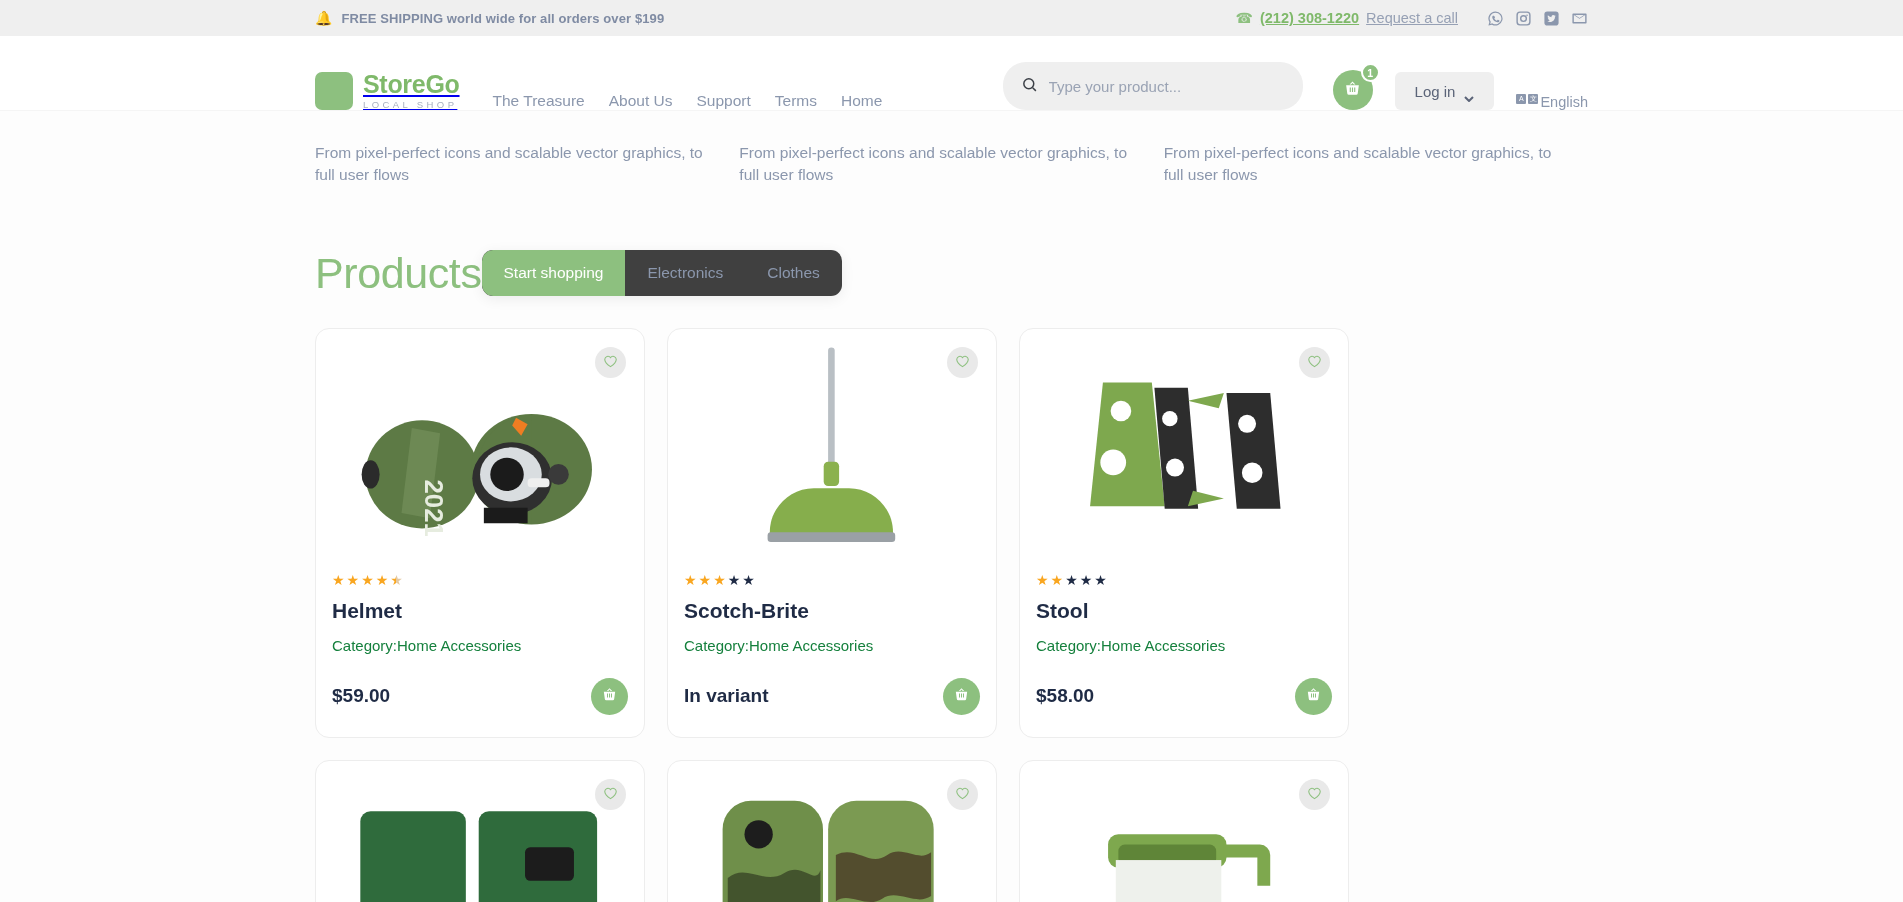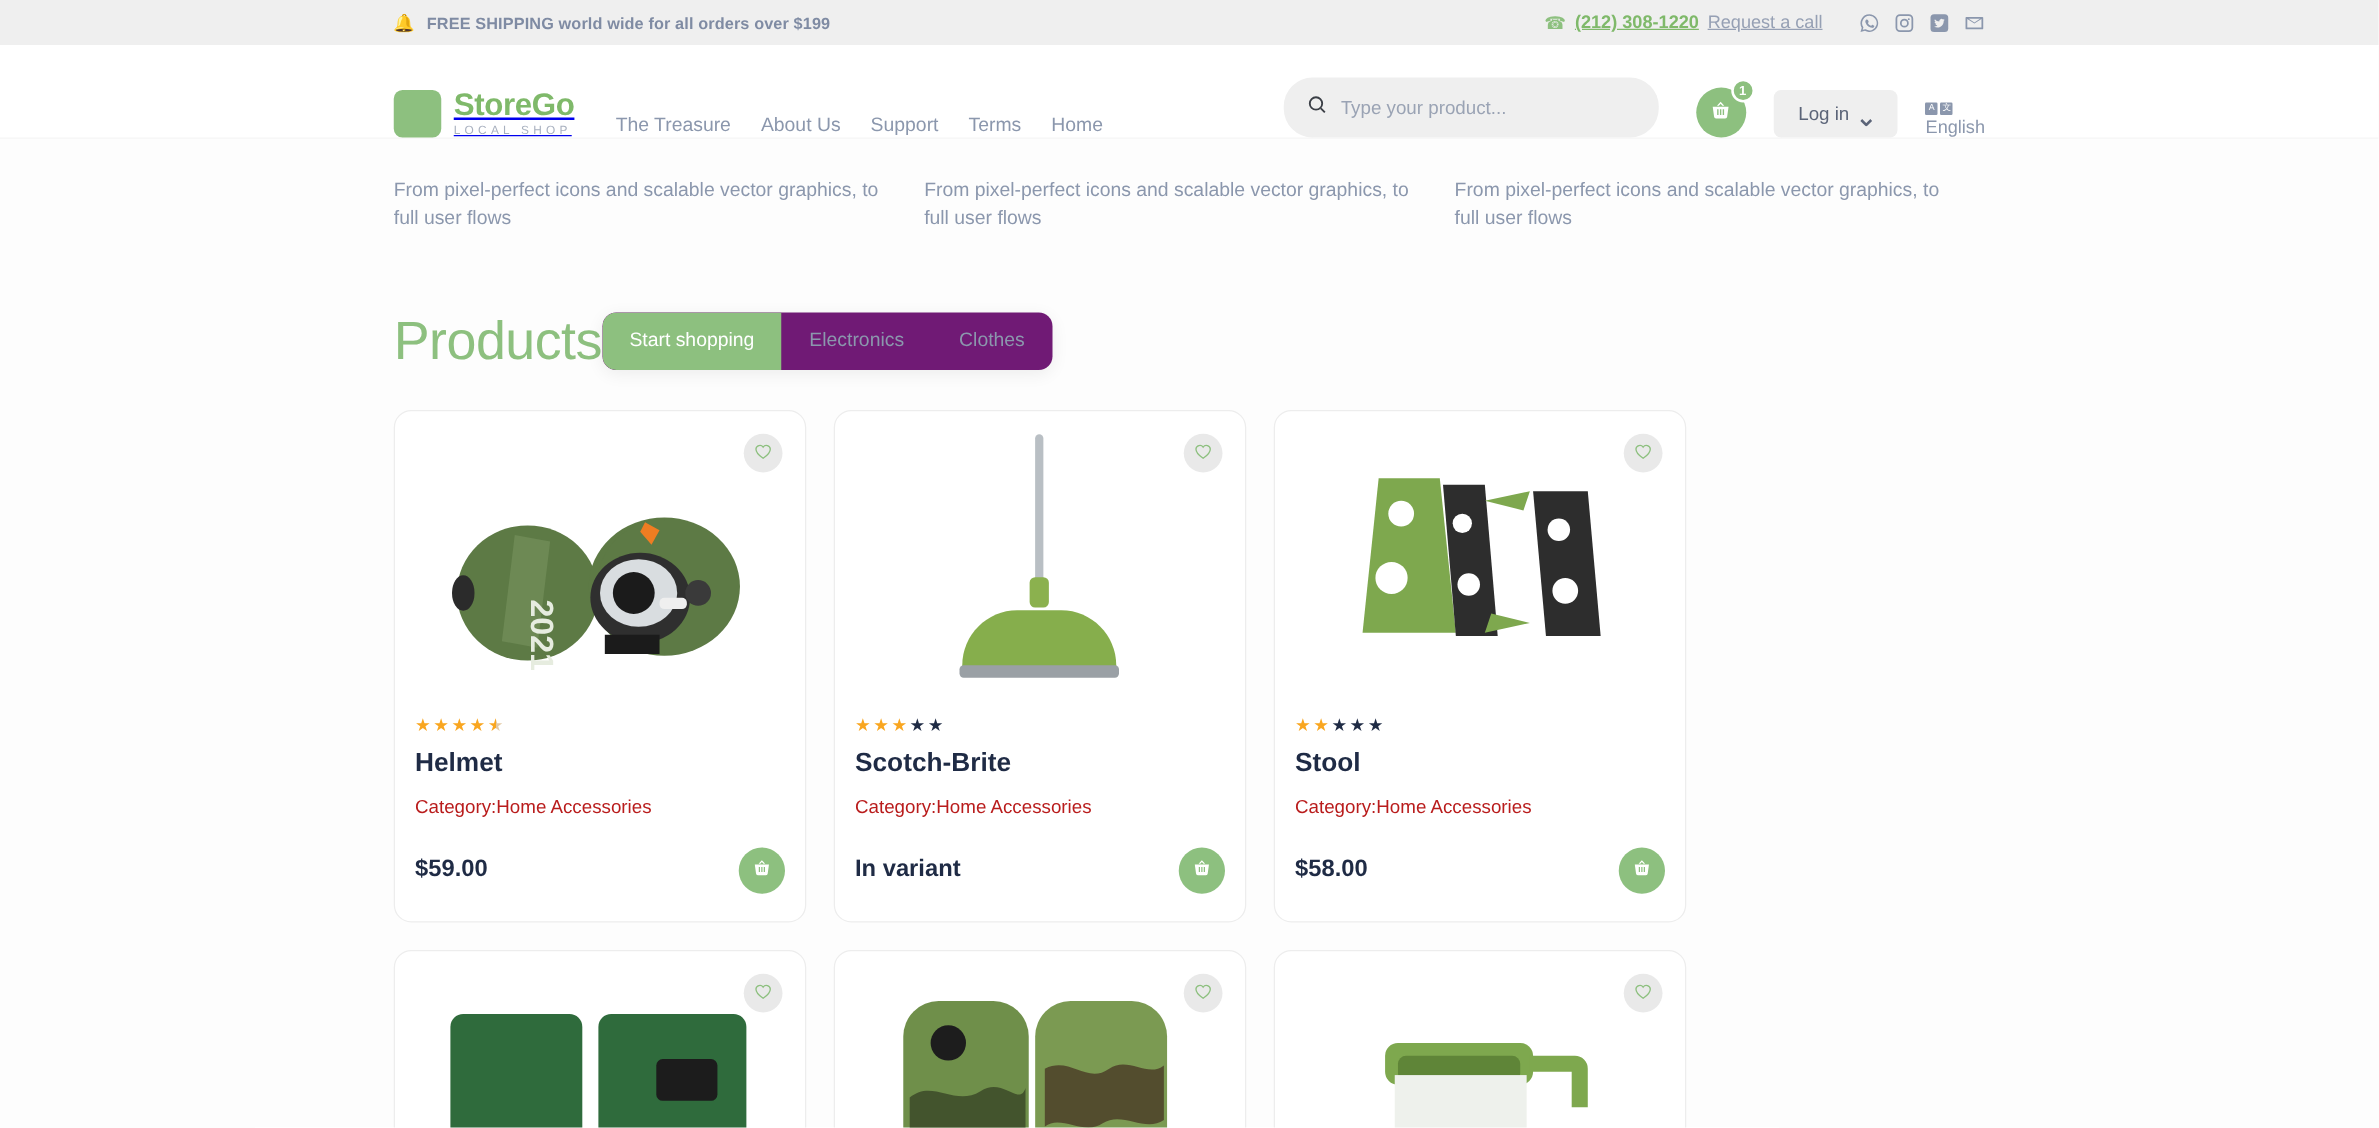--- a/index.html
+++ b/index.html
@@ -62,21 +62,21 @@
     background: #8dc07f; color: #fff; font-size: 10.5px; font-weight: bold;
     display: flex; align-items: center; justify-content: center; border: 2px solid #fff;
   }
   .login-btn {
     margin-left: 22px; height: 38px; padding: 0 20px; border: none; border-radius: 6px;
     background: #efefef; color: #5b6478; font-size: 15px;
     font-family: "Liberation Sans", sans-serif; display: flex; align-items: center; gap: 9px; cursor: pointer;
   }
   .chev { width: 10px; height: 6px; }
   .chev svg { width: 10px; height: 6px; stroke: #5b6478; fill: none; stroke-width: 2; }
-  .lang { margin-left: 22px; display: flex; flex-direction: column; align-items: flex-start; gap: 2px; cursor: pointer; }
+  .lang { margin-left: 22px; display: flex; flex-direction: row; align-items: flex-start; gap: 2px; cursor: pointer; }
   .lang-icon { display: flex; gap: 2px; }
   .lang-icon span {
     width: 10px; height: 10px; background: #8b97ad; color: #fff;
     font-size: 7px; line-height: 10px; text-align: center; border-radius: 1px;
   }
   .lang-label { font-size: 14.5px; color: #8b97ad; }
 
   
   .features {
     display: flex; padding: 0 315px; gap: 0; background: #fdfdfd;
@@ -85,21 +85,21 @@
   .feature { width: 443px; }
   .feature p { font-size: 15.5px; line-height: 1.45; color: #8b97ad; max-width: 410px; margin-top: 13px; }
 
   
   .prod-head {
     display: flex; align-items: center; justify-content: flex-start;
     padding: 0 315px; margin-top: 62px;
   }
   .prod-title { font-size: 43px; color: #8dc07f; font-weight: normal; letter-spacing: -0.4px; }
   .tabs {
-    display: flex; align-items: center; background: #701a75; border-radius: 11px;
+    display: flex; align-items: center; background: #404040; border-radius: 11px;
     box-shadow: 0 3px 14px rgba(0,0,0,0.07); overflow: hidden; height: 46px;
   }
   .tab {
     padding: 0 22px; height: 46px; display: flex; align-items: center;
     font-size: 15.5px; color: #8b97ad; cursor: pointer; white-space: nowrap; border: none; background: transparent;
     font-family: "Liberation Sans", sans-serif;
   }
   .tab.active { background: #8dc07f; color: #fff; border-radius: 11px 0 0 11px; }
 
   
@@ -116,21 +116,21 @@
   .fav svg { width: 15px; height: 14px; stroke: #8dc07f; fill: none; stroke-width: 1.7; }
   .stars { display: flex; gap: 2px; margin-top: 10px; }
   .stars span { font-size: 14px; line-height: 1; }
   .s-on { color: #f9a620; }
   .s-off { color: #1f2b45; }
   .s-half {
     background: linear-gradient(90deg, #f9a620 50%, #e3c9a4 50%);
     -webkit-background-clip: text; background-clip: text; color: transparent;
   }
   .card-name { font-size: 21px; font-weight: bold; color: #1f2b45; margin-top: 12px; }
-  .card-cat { font-size: 15px; color: #b91c1c; margin-top: 14px; }
+  .card-cat { font-size: 15px; color: #15803d; margin-top: 14px; }
   .card-foot { display: flex; align-items: center; justify-content: space-between; margin-top: 24px; }
   .card-price { font-size: 19px; font-weight: bold; color: #1f2b45; }
   .add-btn {
     width: 37px; height: 37px; border-radius: 50%; background: #8dc07f; border: none; cursor: pointer;
     display: flex; align-items: center; justify-content: center;
   }
   .add-btn svg { width: 17px; height: 17px; fill: #fff; }
 
   
   .ph { width: 100%; height: 100%; display: flex; align-items: center; justify-content: center; }

